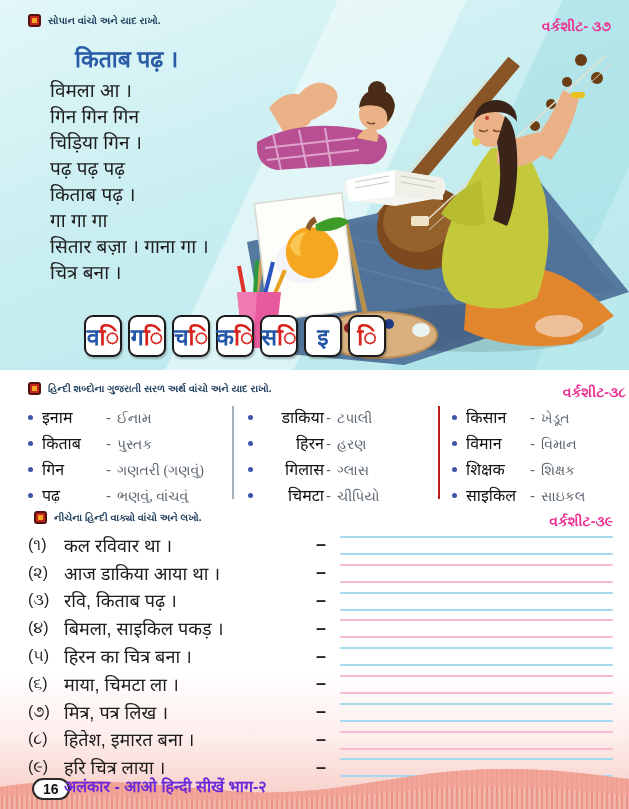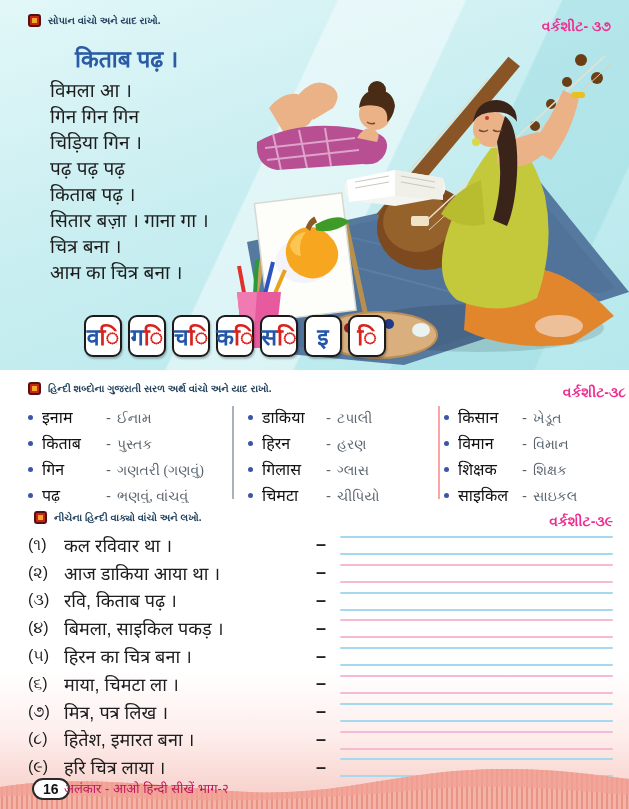--- a/index.html
+++ b/index.html
@@ -41,22 +41,22 @@
     display:flex;align-items:center;justify-content:center;
     font-size:23px;font-weight:bold;color:#2456a8;box-sizing:border-box;
     box-shadow:1px 2px 2px rgba(0,0,0,.25);
   }
   .illus{position:absolute;right:0;top:30px;z-index:1;}
   
   .sec-mid{position:absolute;left:0;top:370px;width:629px;height:133px;background:#fff;}
   .cols{position:absolute;left:18px;right:6px;top:36px;bottom:4px;display:flex;}
   .vcol{padding:0 4px 0 10px;box-sizing:border-box;}
   .vcol.c1{flex:0 0 214px;}
-  .vcol.c2{flex:0 0 206px;border-left:2px solid #a9b2ba;padding-left:14px;}
-  .vcol.c3{flex:1 1 auto;border-left:2px solid #fca5a5;padding-left:4px;}
+  .vcol.c2{flex:0 0 206px;border-left:2px solid #a9b2ba;padding-left:14px;text-align:right;}
+  .vcol.c3{flex:1 1 auto;border-left:2px solid #b91c1c;padding-left:12px;}
   .witem{display:flex;align-items:baseline;margin-bottom:4px;white-space:nowrap;}
   .bullet{width:5px;height:5px;border-radius:50%;background:#3c55a8;flex:0 0 5px;margin-right:9px;align-self:center;}
   .wword{font-size:16px;color:#121212;min-width:62px;}
   .wsep{font-size:15px;color:#5a646e;margin:0 6px 0 2px;}
   .wmean{font-size:14px;color:#5a646e;font-family:Liberation Serif, serif;}
   
   .sec-bot{
     position:absolute;left:0;top:503px;width:629px;height:306px;
     background:linear-gradient(180deg,#ffffff 0%,#ffffff 55%,#fdeeec 76%,#f9d9d4 90%,#f6ccc5 100%);
   }
@@ -73,21 +73,21 @@
   .slines::after{top:22px;}
   .slines.blue::before,.slines.blue::after{background:#a6d9f0;}
   .slines.pink::before,.slines.pink::after{background:#f6bad2;}
   
   .footer-wave{position:absolute;left:0;bottom:0;width:629px;height:58px;z-index:3;}
   .page-pill{
     position:absolute;left:32px;bottom:9px;z-index:6;
     background:#fff;border:2px solid #2a2a2a;border-radius:11px;
     padding:0 9px;font-size:14px;font-weight:bold;color:#111;line-height:18px;
   }
-  .book-title{position:absolute;left:64px;bottom:12px;z-index:6;font-size:13px;font-weight:normal;color:#be185d;}
+  .book-title{position:absolute;left:64px;bottom:12px;z-index:6;font-size:16px;font-weight:bold;color:#6d28d9;}
 </style>
 </head>
 <body>
 
 <div class="page">
 
   <div class="sec-top">
 
     <svg class="illus" width="400" height="335" viewBox="0 0 400 335">
 
@@ -198,23 +198,23 @@
     </div>
     <span class="ws" style="right:18px;top:18px;">વર્કશીટ- ૩૭</span>
 
     <div class="lead-line matra">क<span class="mred">ि</span>ताब पढ़ ।</div>
     <div class="word-list">
         <div class="wline matra">व<span class="mred">ि</span>मला आ ।</div>
         <div class="wline matra">ग<span class="mred">ि</span>न ग<span class="mred">ि</span>न ग<span class="mred">ि</span>न</div>
         <div class="wline matra">च<span class="mred">ि</span>ड़<span class="mred">ि</span>या ग<span class="mred">ि</span>न ।</div>
         <div class="wline matra">पढ़ पढ़ पढ़</div>
         <div class="wline matra">क<span class="mred">ि</span>ताब पढ़ ।</div>
+        <div class="wline matra">गा गा गा</div>
         <div class="wline matra">स<span class="mred">ि</span>तार बज़ा । गाना गा ।</div>
         <div class="wline matra">च<span class="mred">ि</span>त्र बना ।</div>
-        <div class="wline matra">आम का च<span class="mred">ि</span>त्र बना ।</div>
       </div>
     <div class="letter-row">
         <span class="lbox matra">व<span class="mred">ि</span></span>
         <span class="lbox matra">ग<span class="mred">ि</span></span>
         <span class="lbox matra">च<span class="mred">ि</span></span>
         <span class="lbox matra">क<span class="mred">ि</span></span>
         <span class="lbox matra">स<span class="mred">ि</span></span>
         <span class="lbox matra">इ</span>
         <span class="lbox matra">
           <span class="mred">ि</span>

